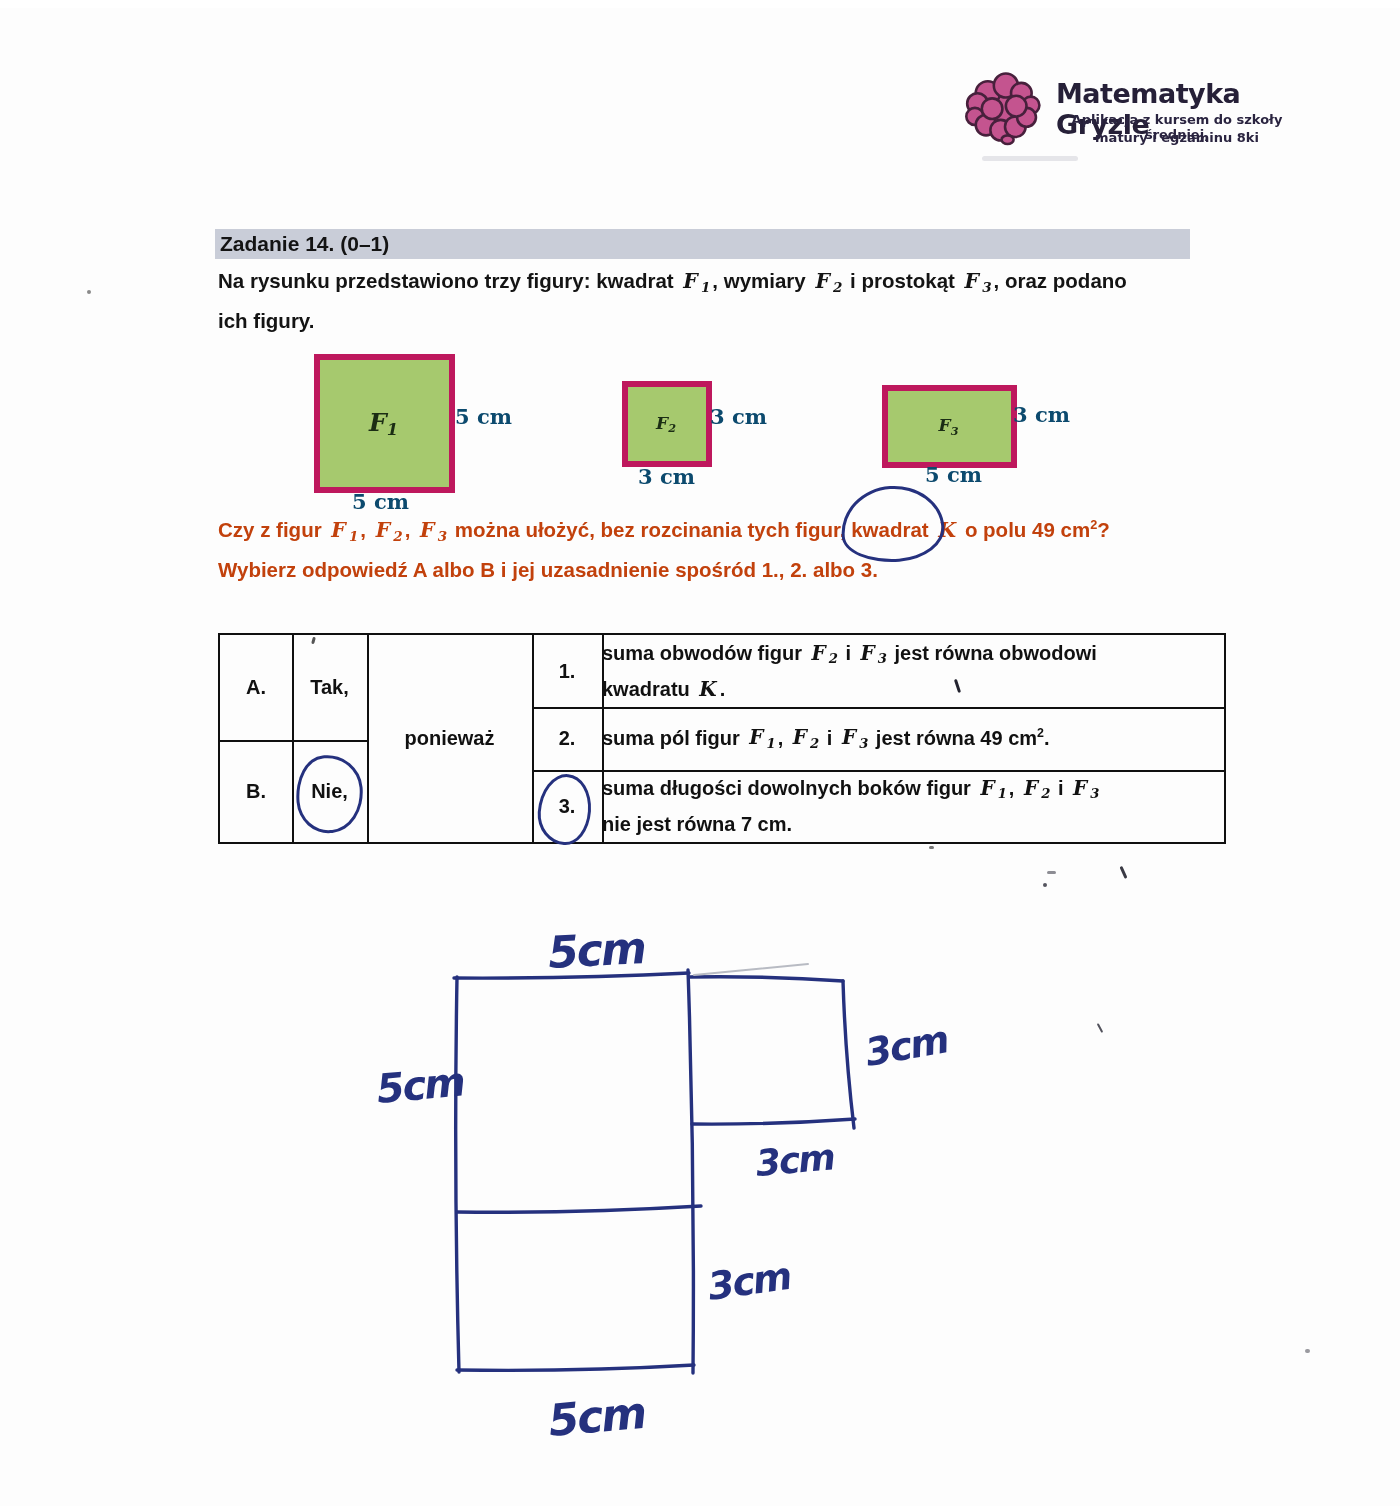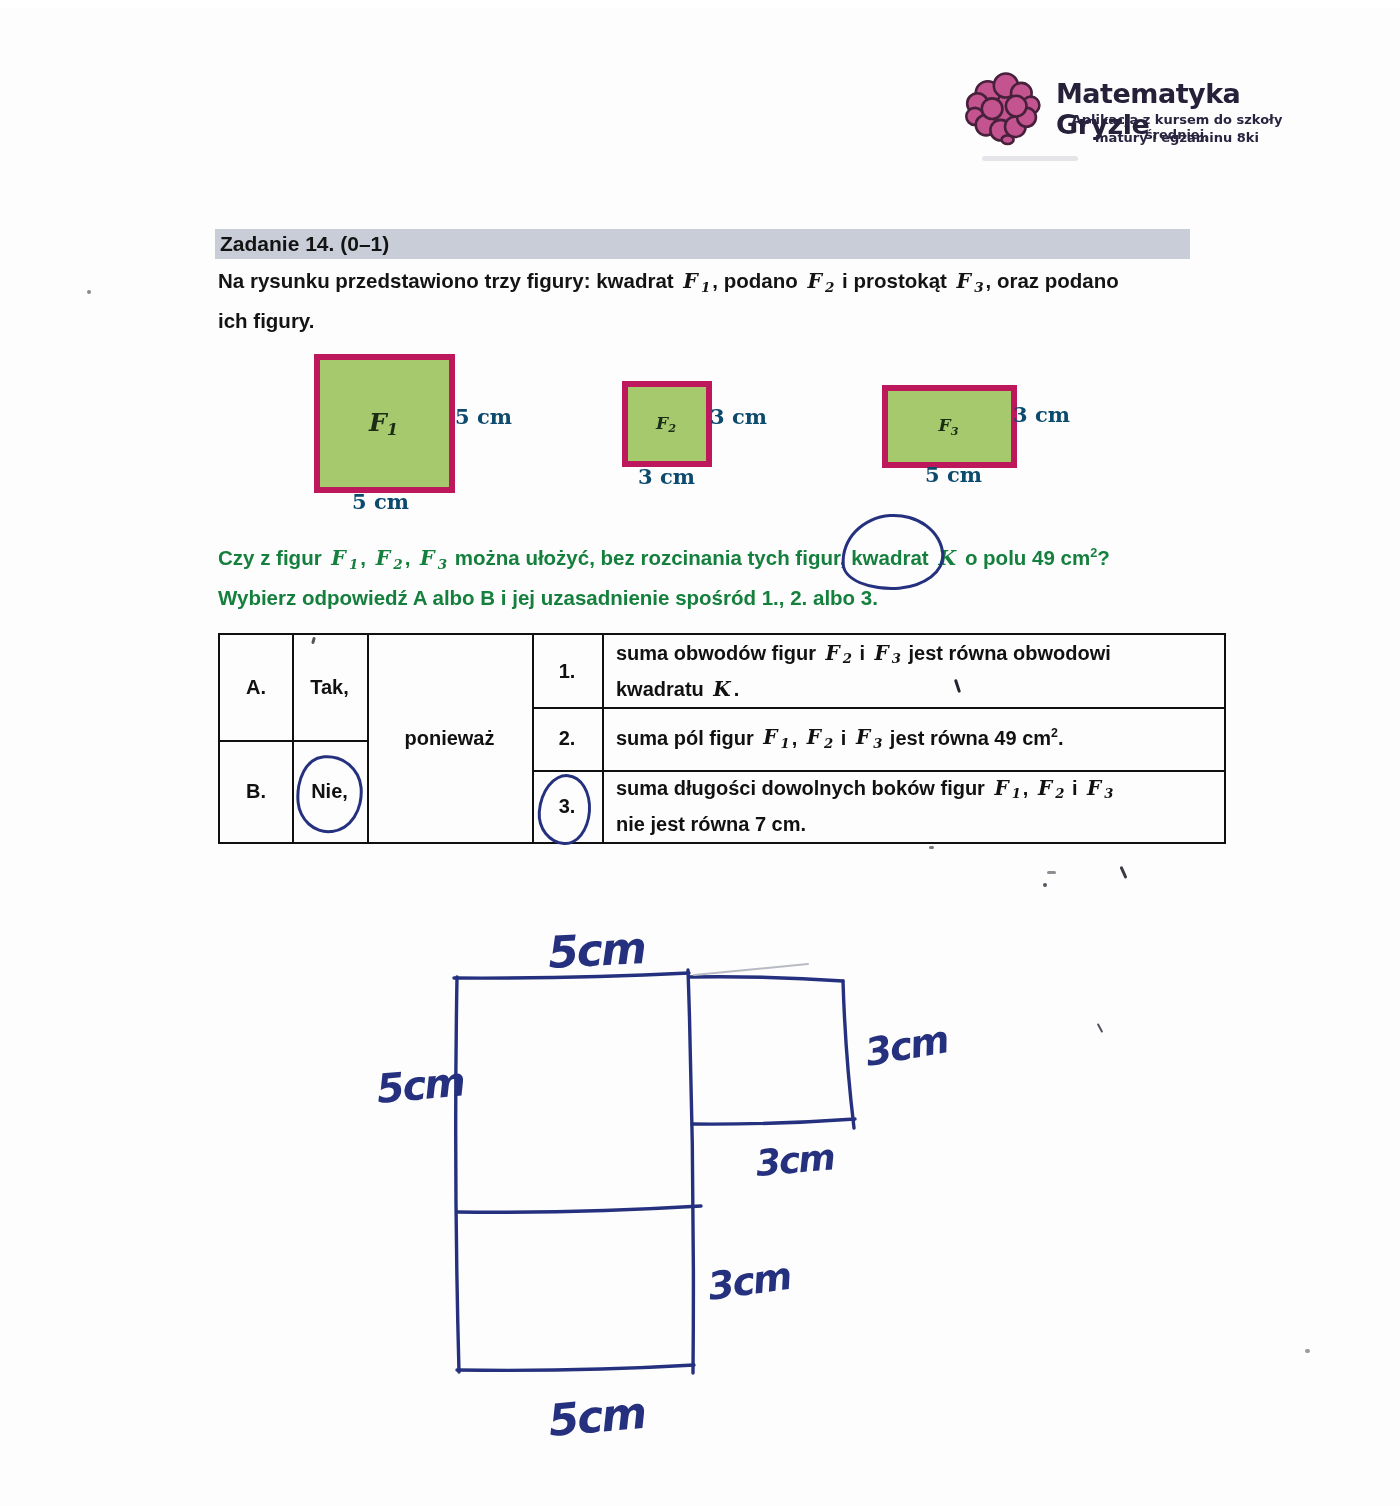--- a/index.html
+++ b/index.html
@@ -16,22 +16,22 @@
   .logo-smudge{position:absolute;left:982px;top:148px;width:96px;height:5px;background:#d9d9de;
                border-radius:3px;opacity:.65;}
 
   
   .task-bar{position:absolute;left:215px;top:221px;width:975px;height:30px;background:#c9cdd8;}
   .task-bar span{display:block;padding-left:5px;font-size:21px;font-weight:800;line-height:30px;color:#131313;}
 
   
   .intro{position:absolute;left:218px;top:256px;width:990px;font-size:20.5px;font-weight:600;
          line-height:34px;color:#141414;}
-  .question{position:absolute;left:218px;top:528px;width:1020px;font-size:20.5px;font-weight:800;
-            line-height:34px;color:#15803d;white-space:nowrap;}
+  .question{position:absolute;left:218px;top:500px;width:1020px;font-size:20.5px;font-weight:800;
+            line-height:34px;color:#c2410c;white-space:nowrap;}
 
   
   .rt-p{}
   .rt-m{font-family:"DejaVu Serif",serif;font-style:italic;font-weight:bold;margin:0 3px 0 4px;}
   .rt-sub{font-family:"DejaVu Serif",serif;font-style:italic;font-weight:bold;
           font-size:0.66em;vertical-align:-0.3em;margin-right:2px;}
   .rt-sup{font-size:0.62em;vertical-align:super;font-weight:800;}
   .rt-circ{position:relative;display:inline-block;}
   .rt-circ::after{content:"";position:absolute;left:-10px;right:-16px;top:-27px;bottom:-15px;
                   border:3.2px solid #25317e;border-radius:50% 50% 46% 54%/62% 58% 42% 38%;
@@ -48,21 +48,21 @@
   .fig2 .figlabel,.fig3 .figlabel{font-size:17px;}
   .figlabel .rt-m{margin:0;}
   .dim{position:absolute;font-family:"DejaVu Serif",serif;font-weight:bold;font-size:21px;color:#0c4a6e;}
 
   
   .answer-table{position:absolute;left:218px;top:625px;width:1004px;height:207px;
                 border:2.5px solid #101010;font-size:20px;color:#111;}
   .tline{position:absolute;background:#101010;}
   .cell{position:absolute;display:flex;align-items:center;justify-content:center;font-weight:700;}
   .cell-text{position:absolute;display:flex;flex-direction:column;justify-content:center;
-             padding-left:14px;font-weight:600;line-height:30px;}
+             font-weight:600;line-height:30px;}
   .pen-ring{position:relative;display:inline-block;}
   .pen-ring::after{content:"";position:absolute;border:3.4px solid #25317e;pointer-events:none;}
   .ring-nie::after{left:-15px;right:-15px;top:-25px;bottom:-30px;
                    border-radius:46% 54% 52% 48%/58% 46% 56% 44%;transform:rotate(-5deg);}
   .ring-3::after{left:-21px;right:-15px;top:-21px;bottom:-27px;
                  border-radius:52% 48% 46% 54%/56% 50% 50% 44%;transform:rotate(4deg);}
 
   
   #drawing{position:absolute;left:0;top:0;width:1400px;height:1506px;pointer-events:none;}
   .hand-label{font-family:"DejaVu Sans",sans-serif;font-style:italic;font-weight:bold;letter-spacing:-2px;}
@@ -95,21 +95,21 @@
   <div class="logo-title">Matematyka Gryzle</div>
   <div class="logo-sub sub1">Aplikacja z kursem do szkoły średniej,</div>
   <div class="logo-sub sub2">matury i egzaminu 8ki</div>
   <div class="logo-smudge"></div>
 
   <div class="task-bar">
     <span>Zadanie 14. (0–1)</span>
   </div>
 
   <div class="intro">
-    <div><span class="rt-p">Na rysunku przedstawiono trzy figury: kwadrat </span><span class="rt-m">F</span><span class="rt-sub">1</span><span class="rt-p">, podano </span><span class="rt-m">F</span><span class="rt-sub">2</span><span class="rt-p"> i prostokąt </span><span class="rt-m">F</span><span class="rt-sub">3</span><span class="rt-p">, oraz podano</span></div>
+    <div><span class="rt-p">Na rysunku przedstawiono trzy figury: kwadrat </span><span class="rt-m">F</span><span class="rt-sub">1</span><span class="rt-p">, wymiary </span><span class="rt-m">F</span><span class="rt-sub">2</span><span class="rt-p"> i prostokąt </span><span class="rt-m">F</span><span class="rt-sub">3</span><span class="rt-p">, oraz podano</span></div>
     <div>ich figury.</div>
   </div>
 
   <div class="fig fig1">
     <span class="figlabel"><span class="rt-m">F</span><span class="rt-sub">1</span></span>
   </div>
   <span class="dim" style="left:455px;top:396px;">5 cm</span>
   <span class="dim" style="left:352px;top:481px;">5 cm</span>
 
   <div class="fig fig2">

